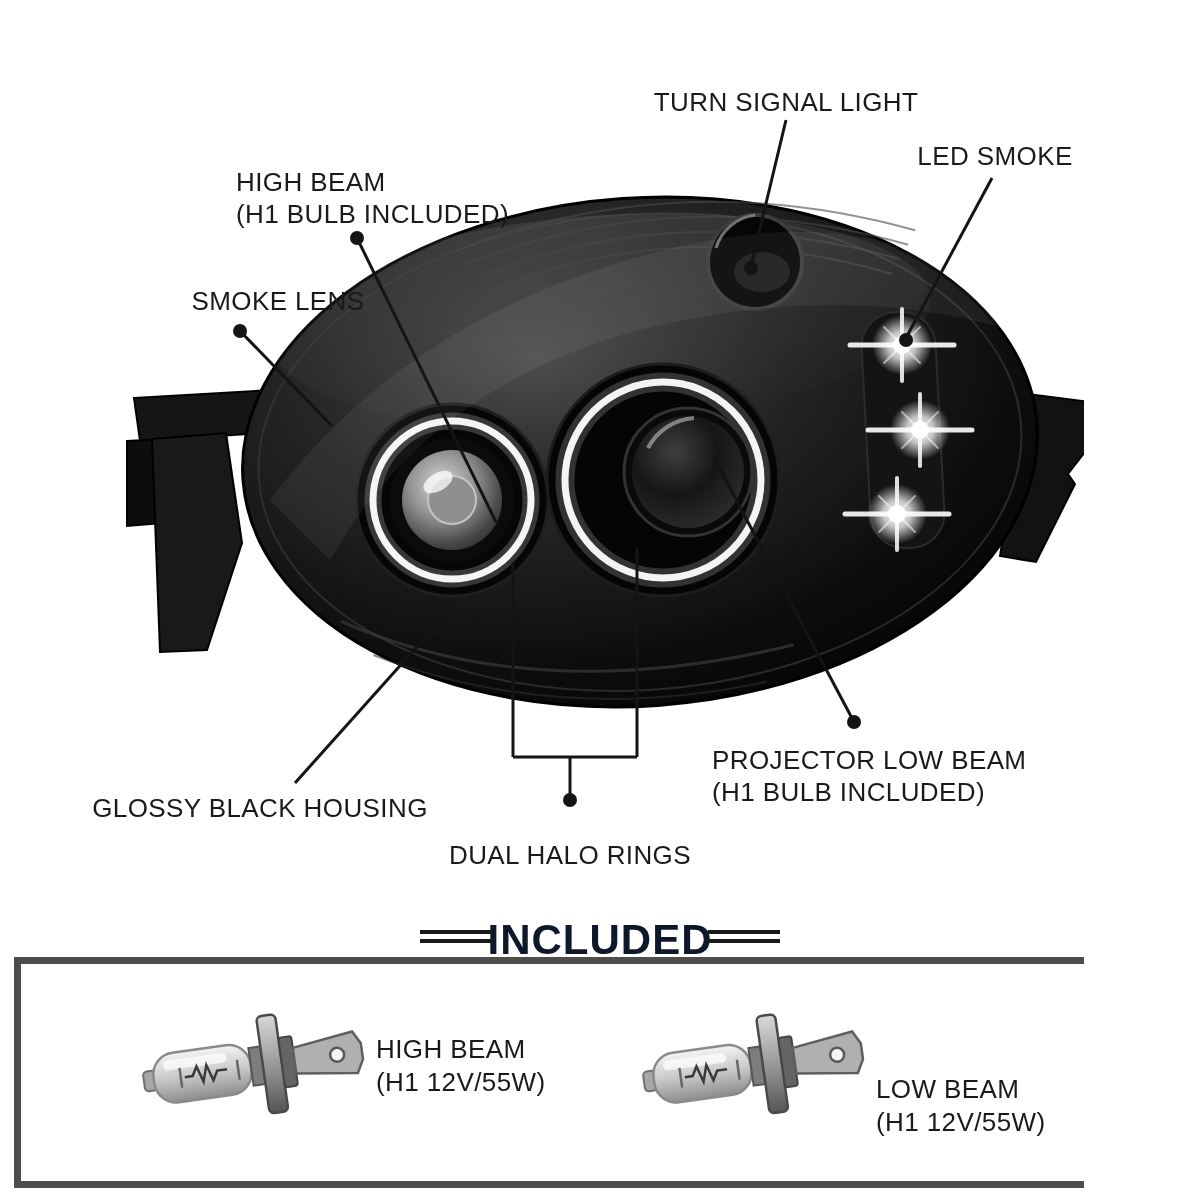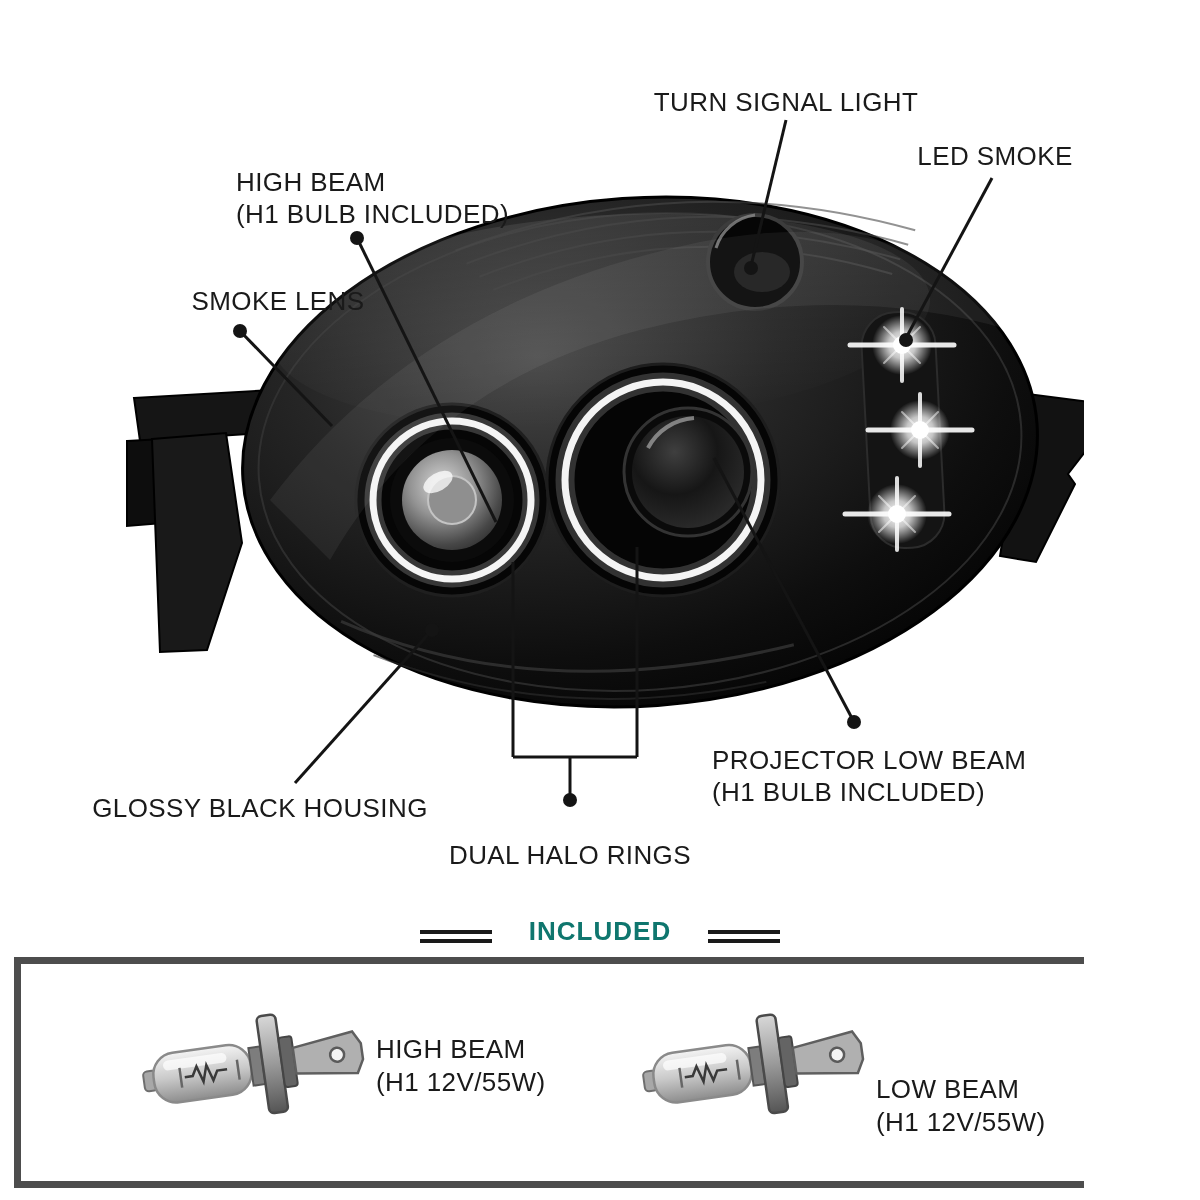--- a/index.html
+++ b/index.html
@@ -18,25 +18,25 @@
     font-size: 26px;
     line-height: 32px;
     letter-spacing: 0.4px;
     white-space: nowrap;
     color: #1a1a1a;
   }
   .center { transform: translateX(-50%); text-align: center; }
   .included-title {
     position: absolute;
     transform: translateX(-50%);
-    font-size: 26px;
+    font-size: 42px;
     font-weight: 700;
     letter-spacing: 1px;
     white-space: nowrap;
-    color: #0f766e;
+    color: #0f172a;
   }
   .deco {
     position: absolute;
     width: 72px;
     height: 5px;
     border-top: 4px solid #1a1a1a;
     border-bottom: 4px solid #1a1a1a;
   }
   .included-box {
     position: absolute;

